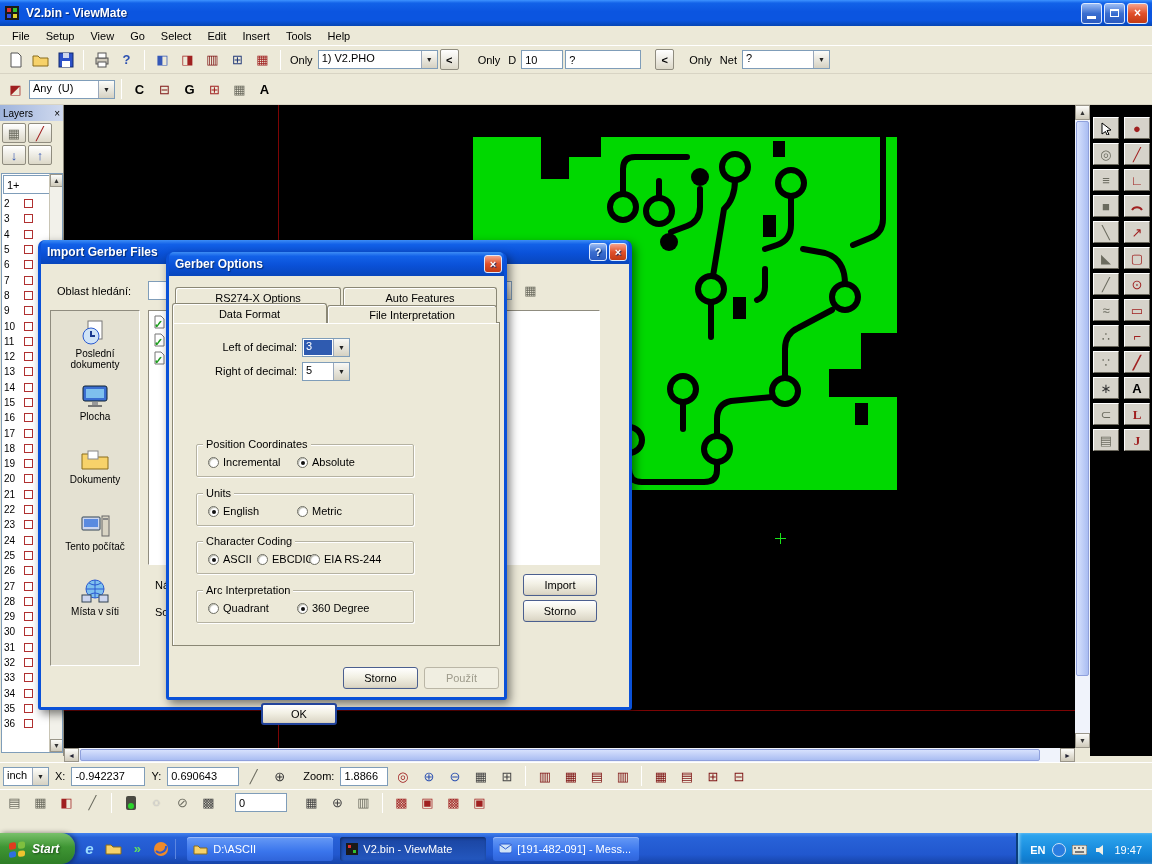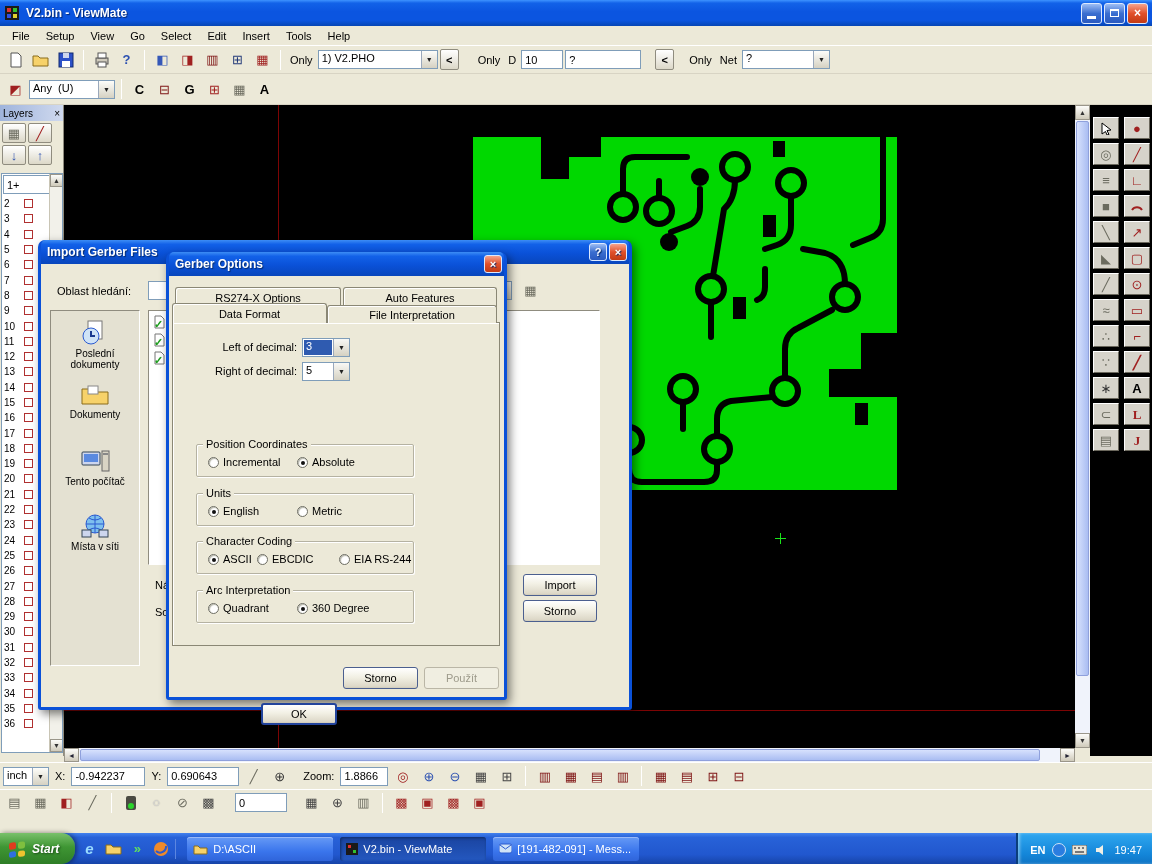--- a/index.html
+++ b/index.html
@@ -755,20 +755,29 @@
       <div class="places" style="left:9px; top:46px; width:90px; height:356px;">
         <div class="place-item">
           <svg width="30" height="26">
               <rect x="8" y="2" width="14" height="18" fill="#fff" stroke="#777"></rect>
               <circle cx="11" cy="17" r="8" fill="#cfe3f7" stroke="#2a5ad0"></circle>
               <path d="M11 12 V17 H15" stroke="#1a3a90" fill="none" stroke-width="2"></path>
             </svg>
           <span class="plabel">Poslední dokumenty</span>
         </div>
         <div class="place-item">
+          <svg width="30" height="24">
+              <rect x="3" y="2" width="24" height="15" rx="2" fill="#3a6ed0" stroke="#123"></rect>
+              <rect x="6" y="5" width="18" height="9" fill="#7ec0ee"></rect>
+              <rect x="12" y="18" width="6" height="3" fill="#999"></rect>
+              <rect x="8" y="21" width="14" height="2" fill="#777"></rect>
+            </svg>
+          <span class="plabel">Plocha</span>
+        </div>
+        <div class="place-item">
           <svg width="30" height="22">
               <path d="M2 5h9l3 3h14v12H2z" fill="#f7d26a" stroke="#8a6d1c"></path>
               <rect x="8" y="2" width="10" height="8" fill="#fff" stroke="#888"></rect>
             </svg>
           <span class="plabel">Dokumenty</span>
         </div>
         <div class="place-item">
           <svg width="30" height="24">
               <rect x="2" y="3" width="18" height="13" rx="1" fill="#cdd6ee" stroke="#345"></rect>
               <rect x="4" y="5" width="14" height="8" fill="#5a8ae0"></rect>
@@ -871,21 +880,21 @@
       <div class="grp" style="left:27px; top:265px; width:218px; height:33px; z-index:5;">
         <span class="grp-title">Character Coding</span>
         <label class="radio-opt" style="left:11px; top:11px;">
           <span class="rb checked"></span>
           <span>ASCII</span>
         </label>
         <label class="radio-opt" style="left:60px; top:11px;">
           <span class="rb"></span>
           <span>EBCDIC</span>
         </label>
-        <label class="radio-opt" style="left:142px; top:11px;">
+        <label class="radio-opt" style="left:112px; top:11px;">
           <span class="rb"></span>
           <span>EIA RS-244</span>
         </label>
       </div>
 
       <div class="grp" style="left:27px; top:314px; width:218px; height:33px; z-index:5;">
         <span class="grp-title">Arc Interpretation</span>
         <label class="radio-opt" style="left:11px; top:11px;">
           <span class="rb"></span>
           <span>Quadrant</span>

